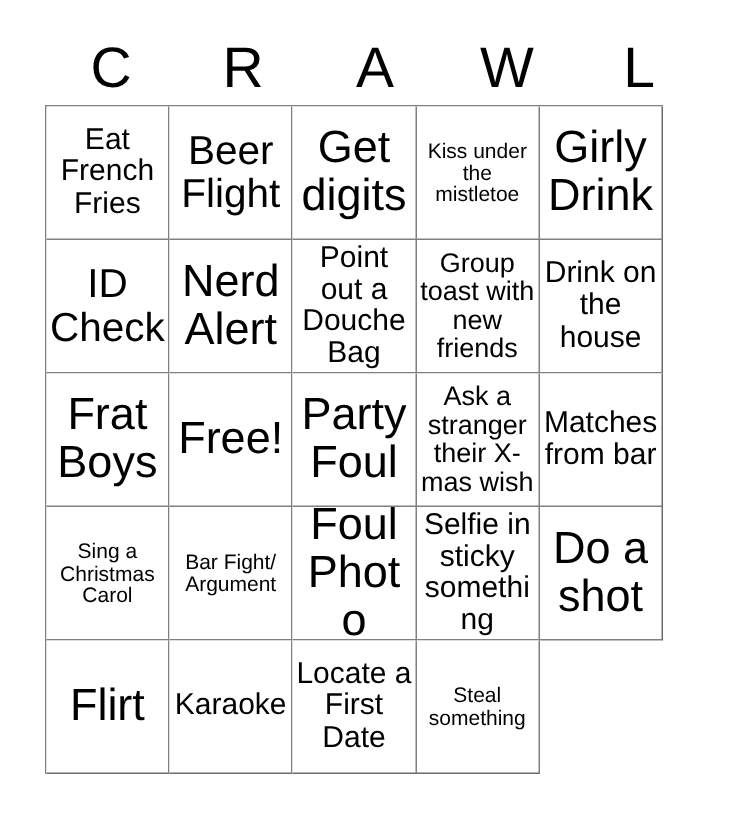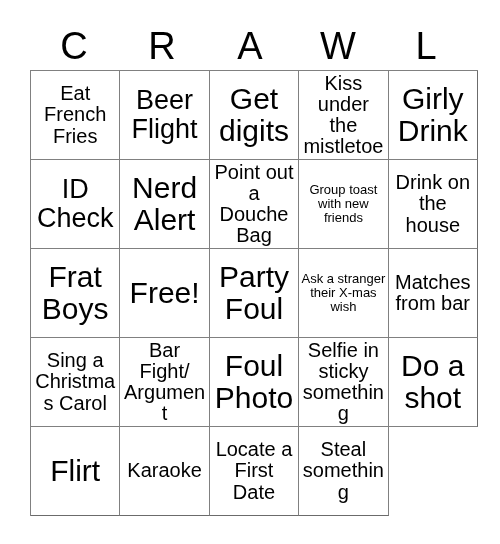--- a/index.html
+++ b/index.html
@@ -42,21 +42,21 @@
     letter-spacing: 0;
     color: #000000;
     user-select: none;
   }
 
   
   #grid {
     position: absolute;
     left: 30px;
     top: 70px;
-    width: 448px;
+    width: 412px;
     height: 446px;
     display: grid;
     grid-template-columns: repeat(5, 1fr);
     grid-template-rows: repeat(5, 1fr);
     border-top: 1px solid #808080;
     border-left: 1px solid #808080;
     box-sizing: border-box;
     background: #ffffff;
   }
   .cell {
@@ -77,22 +77,22 @@
     line-height: 1.06;
     color: #000000;
     word-wrap: break-word;
     hyphens: none;
   }
 
   
   .fs-xl  { font-size: 30px; }
   .fs-lg  { font-size: 27px; }
   .fs-md  { font-size: 20px; }
-  .fs-sm  { font-size: 20px; }
-  .fs-xs  { font-size: 13px; }
+  .fs-sm  { font-size: 14px; }
+  .fs-xs  { font-size: 18px; }
 
   
   #grid .cell:nth-child(5n) { border-right: 1px solid #6b6b6b; }
   #grid .cell:nth-child(n+21) { border-bottom: 1px solid #6b6b6b; }
 </style>
 </head>
 <body>
 
 <div id="bingo-card">
 

